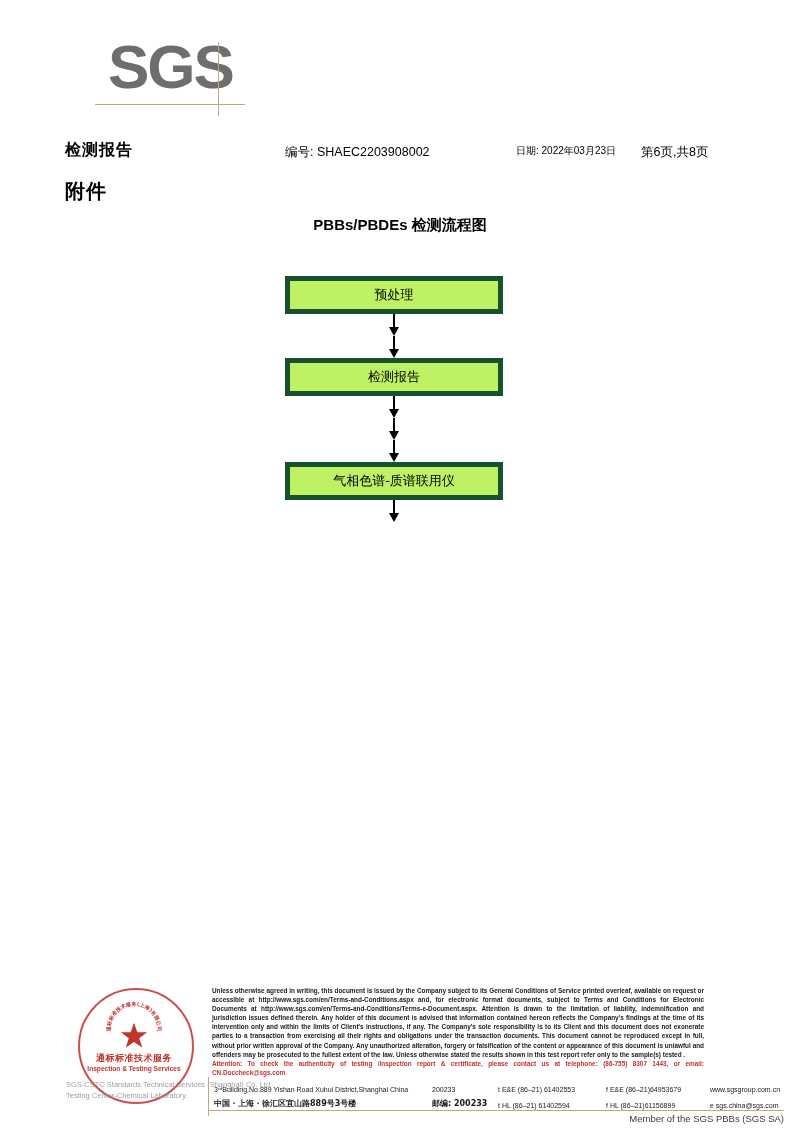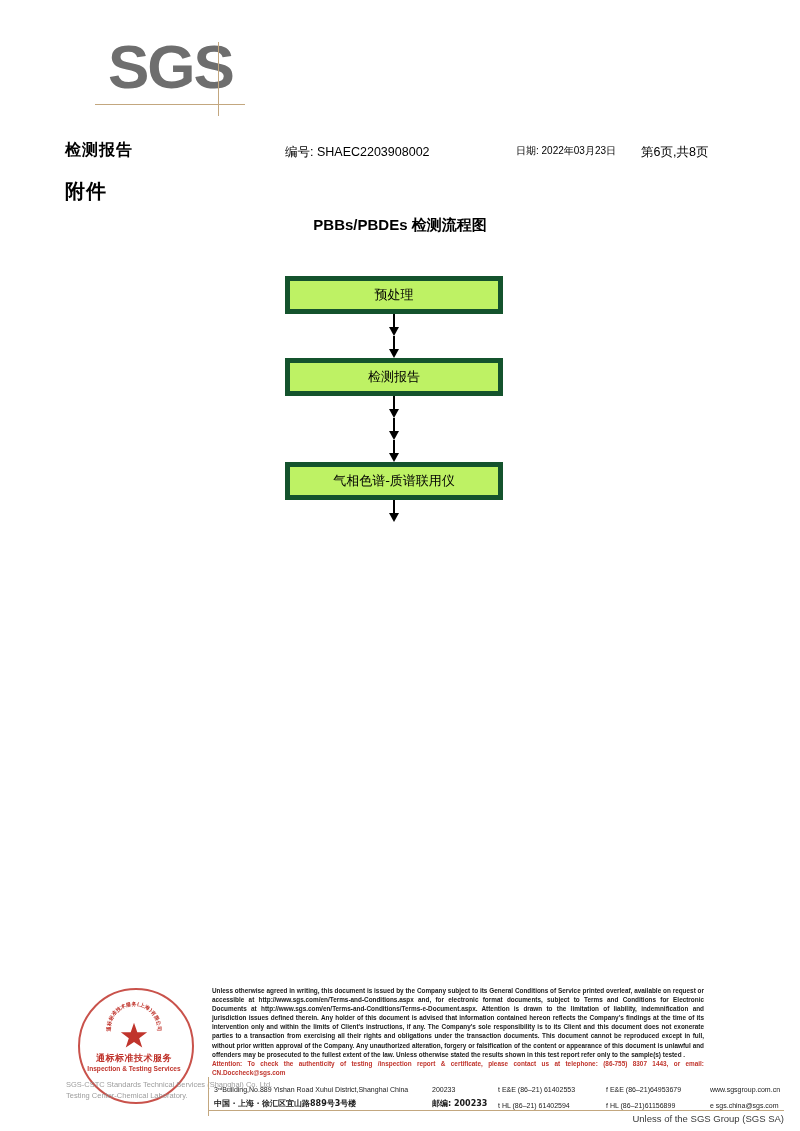--- a/index.html
+++ b/index.html
@@ -426,13 +426,13 @@
     <span class="addr-c1 addr-cn">中国・上海・徐汇区宜山路889号3号楼</span>
     <span class="addr-c2 addr-cn">邮编: 200233</span>
     <span class="addr-c3">t HL (86–21) 61402594</span>
     <span class="addr-c4">f HL (86–21)61156899</span>
     <span class="addr-c5">e  sgs.china@sgs.com</span>
   </div>
 </div>
 
 <div id="footer-tick"></div>
 <div id="footer-rule"></div>
-<div id="member-line">Unless of the SGS Group (SGS SA)</div>
+<div id="member-line">Member of the SGS PBBs (SGS SA)</div>
 
 </body></html>

